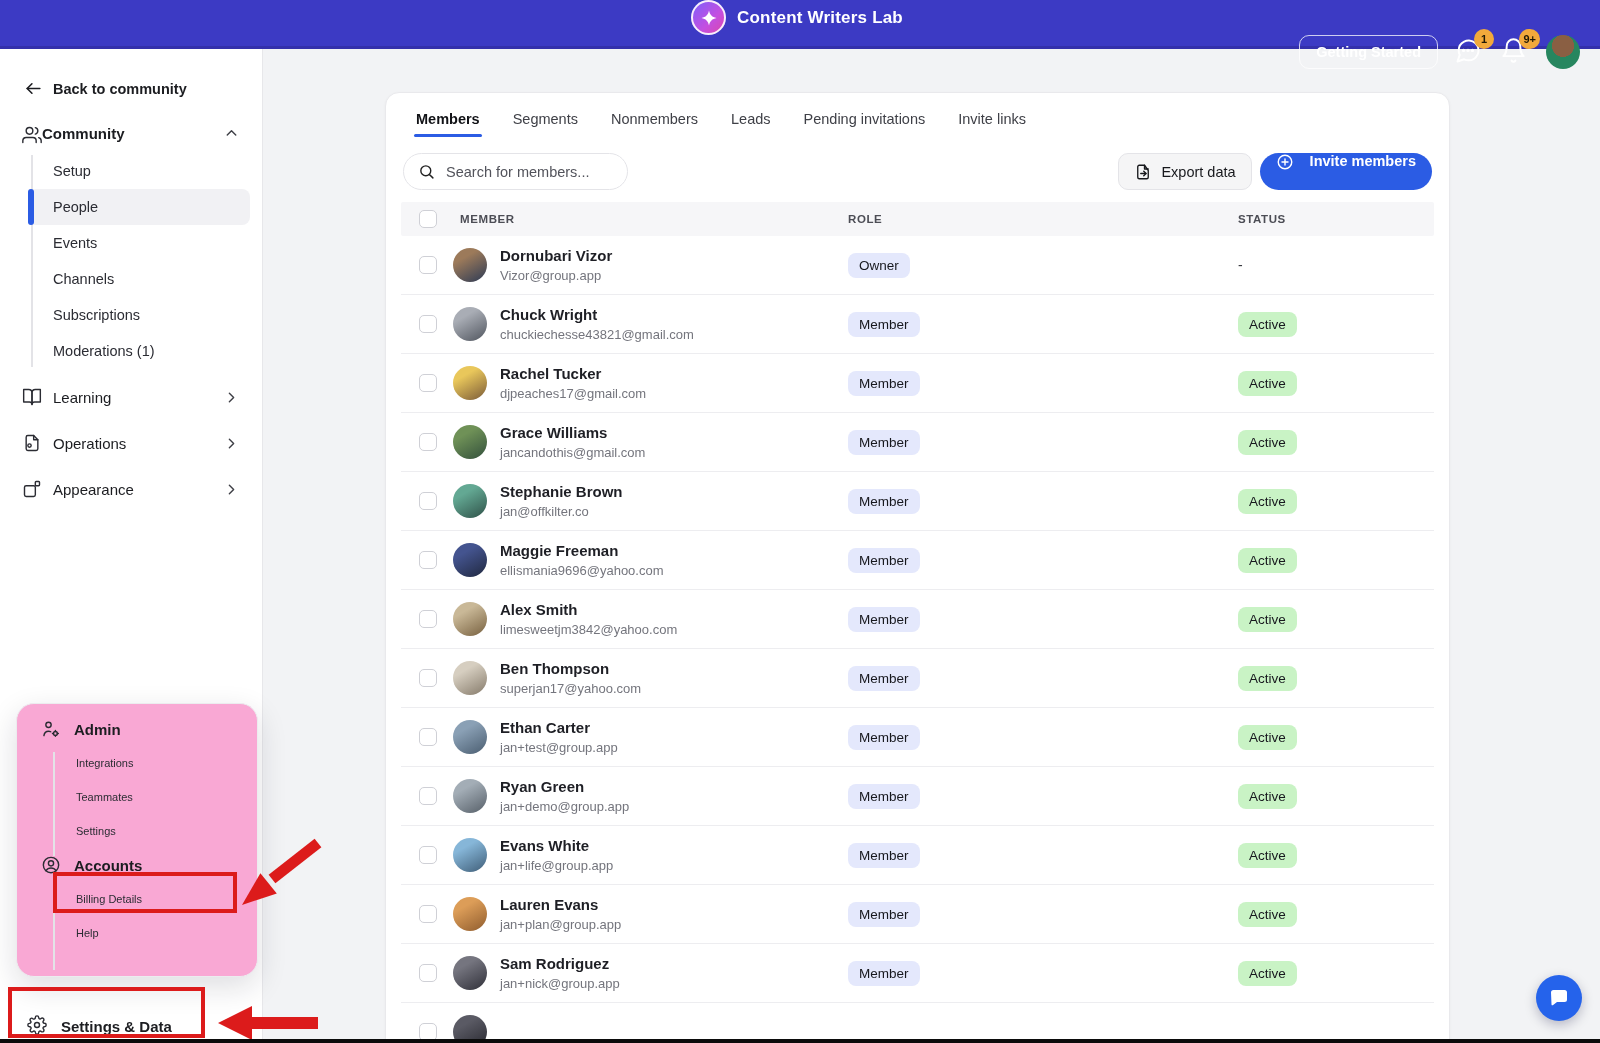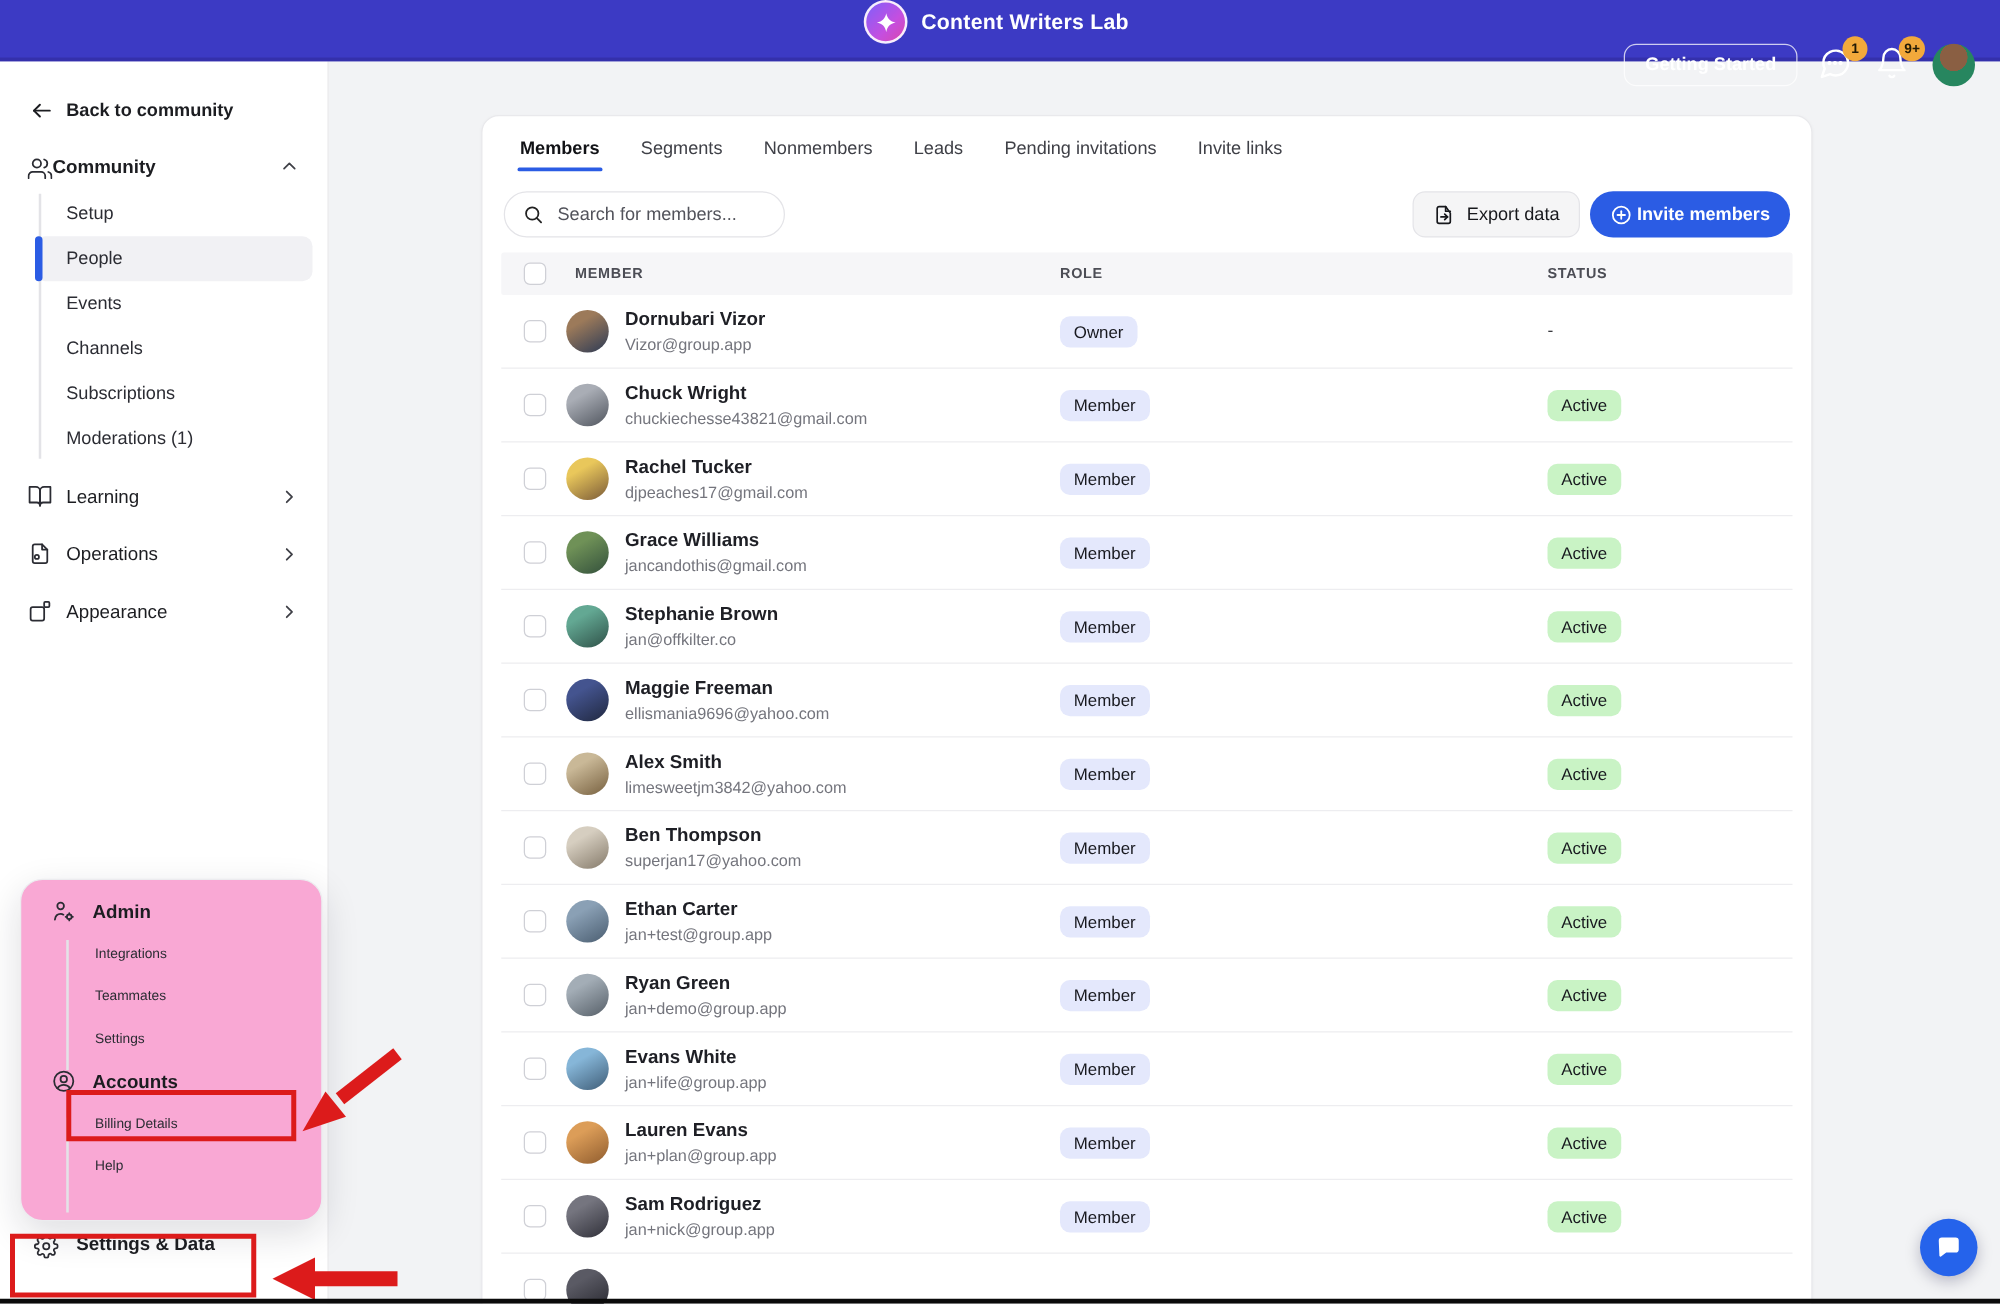--- a/index.html
+++ b/index.html
@@ -53,21 +53,21 @@
   .admin-card { position:absolute; left:16px; top:654px; width:242px; height:274px;
     background:#f9a8d4; border:1px solid #ececef; border-radius:18px;
     box-shadow:0 10px 30px rgba(20,20,40,.14); padding-top:8px; }
   .menu-row { position:relative; height:34px; display:flex; align-items:center; }
   .menu-row .gico { position:absolute; left:24px; color:#2b2c33; }
   .menu-label { position:absolute; left:57px; font-size:15px; font-weight:600; color:#1c1d21; }
   .menu-sub { position:absolute; left:59px; font-size:11px; color:#2b2c33; cursor:pointer; }
   .mline { position:absolute; left:36px; width:1.5px; background:#e3e3e7; }
 
   .settings-data { position:absolute; left:0; top:938px; width:230px; height:48px;
-    display:flex; align-items:flex-start; gap:14px; padding-left:27px;
+    display:flex; align-items:flex-end; gap:14px; padding-left:27px;
     font-size:15px; font-weight:600; color:#1c1d21; cursor:pointer; }
 
   
   .main { position:absolute; left:263px; top:49px; width:1337px; height:994px;
     background:#f2f3f5; }
   .card { position:absolute; left:122px; top:43px; width:1065px; height:1010px;
     background:#fff; border:1px solid #e9e9ec; border-radius:14px 14px 0 0;
     box-shadow:0 1px 3px rgba(0,0,0,.04); padding:0 15px; overflow:hidden; }
   .tabs { display:flex; gap:33px; padding:18px 0 0 15px; }
   .tab { font-size:14.5px; color:#3f4047; padding-bottom:10px; position:relative; cursor:pointer; }
@@ -77,21 +77,21 @@
   .toolbar { display:flex; align-items:center; margin-top:16px; padding:0 2px; }
   .searchbox { display:flex; align-items:center; gap:9px; width:225px; height:37px;
     border:1px solid #e4e4e8; border-radius:19px; padding:0 14px; color:#4c4d55; background:#fff; }
   .searchbox input { border:none; outline:none; font-size:14.5px; color:#333;
     font-family:"Liberation Sans",sans-serif; width:160px; background:transparent; }
   .searchbox input::placeholder { color:#52535b; }
   .toolbar-right { margin-left:auto; display:flex; align-items:center; gap:8px; }
   .btn-export { display:flex; align-items:center; gap:9px; height:37px; padding:0 15px;
     background:#f5f5f6; border:1px solid #e4e4e8; border-radius:10px;
     font-size:14.5px; font-weight:500; color:#17181c; cursor:pointer; }
-  .btn-invite { display:flex; align-items:center; gap:4px; height:37px; padding:0 16px;
+  .btn-invite { display:flex; align-items:flex-start; gap:16px; height:37px; padding:0 16px;
     background:var(--accent,#2b5ce4); border:none; border-radius:19px;
     font-size:14.5px; font-weight:700; color:#fff; cursor:pointer; }
 
   
   .tbl { margin-top:12px; }
   .thead { display:grid; grid-template-columns:52px 395px 390px 1fr; align-items:center;
     height:34px; background:#f6f6f8; border-radius:2px; }
   .thead .hcell { font-size:11.5px; font-weight:700; letter-spacing:.6px; color:#4c4d55; }
   .thead .hcell.member { padding-left:7px; }
   .chk { appearance:none; -webkit-appearance:none; width:18px; height:18px; margin:0 0 0 18px;

